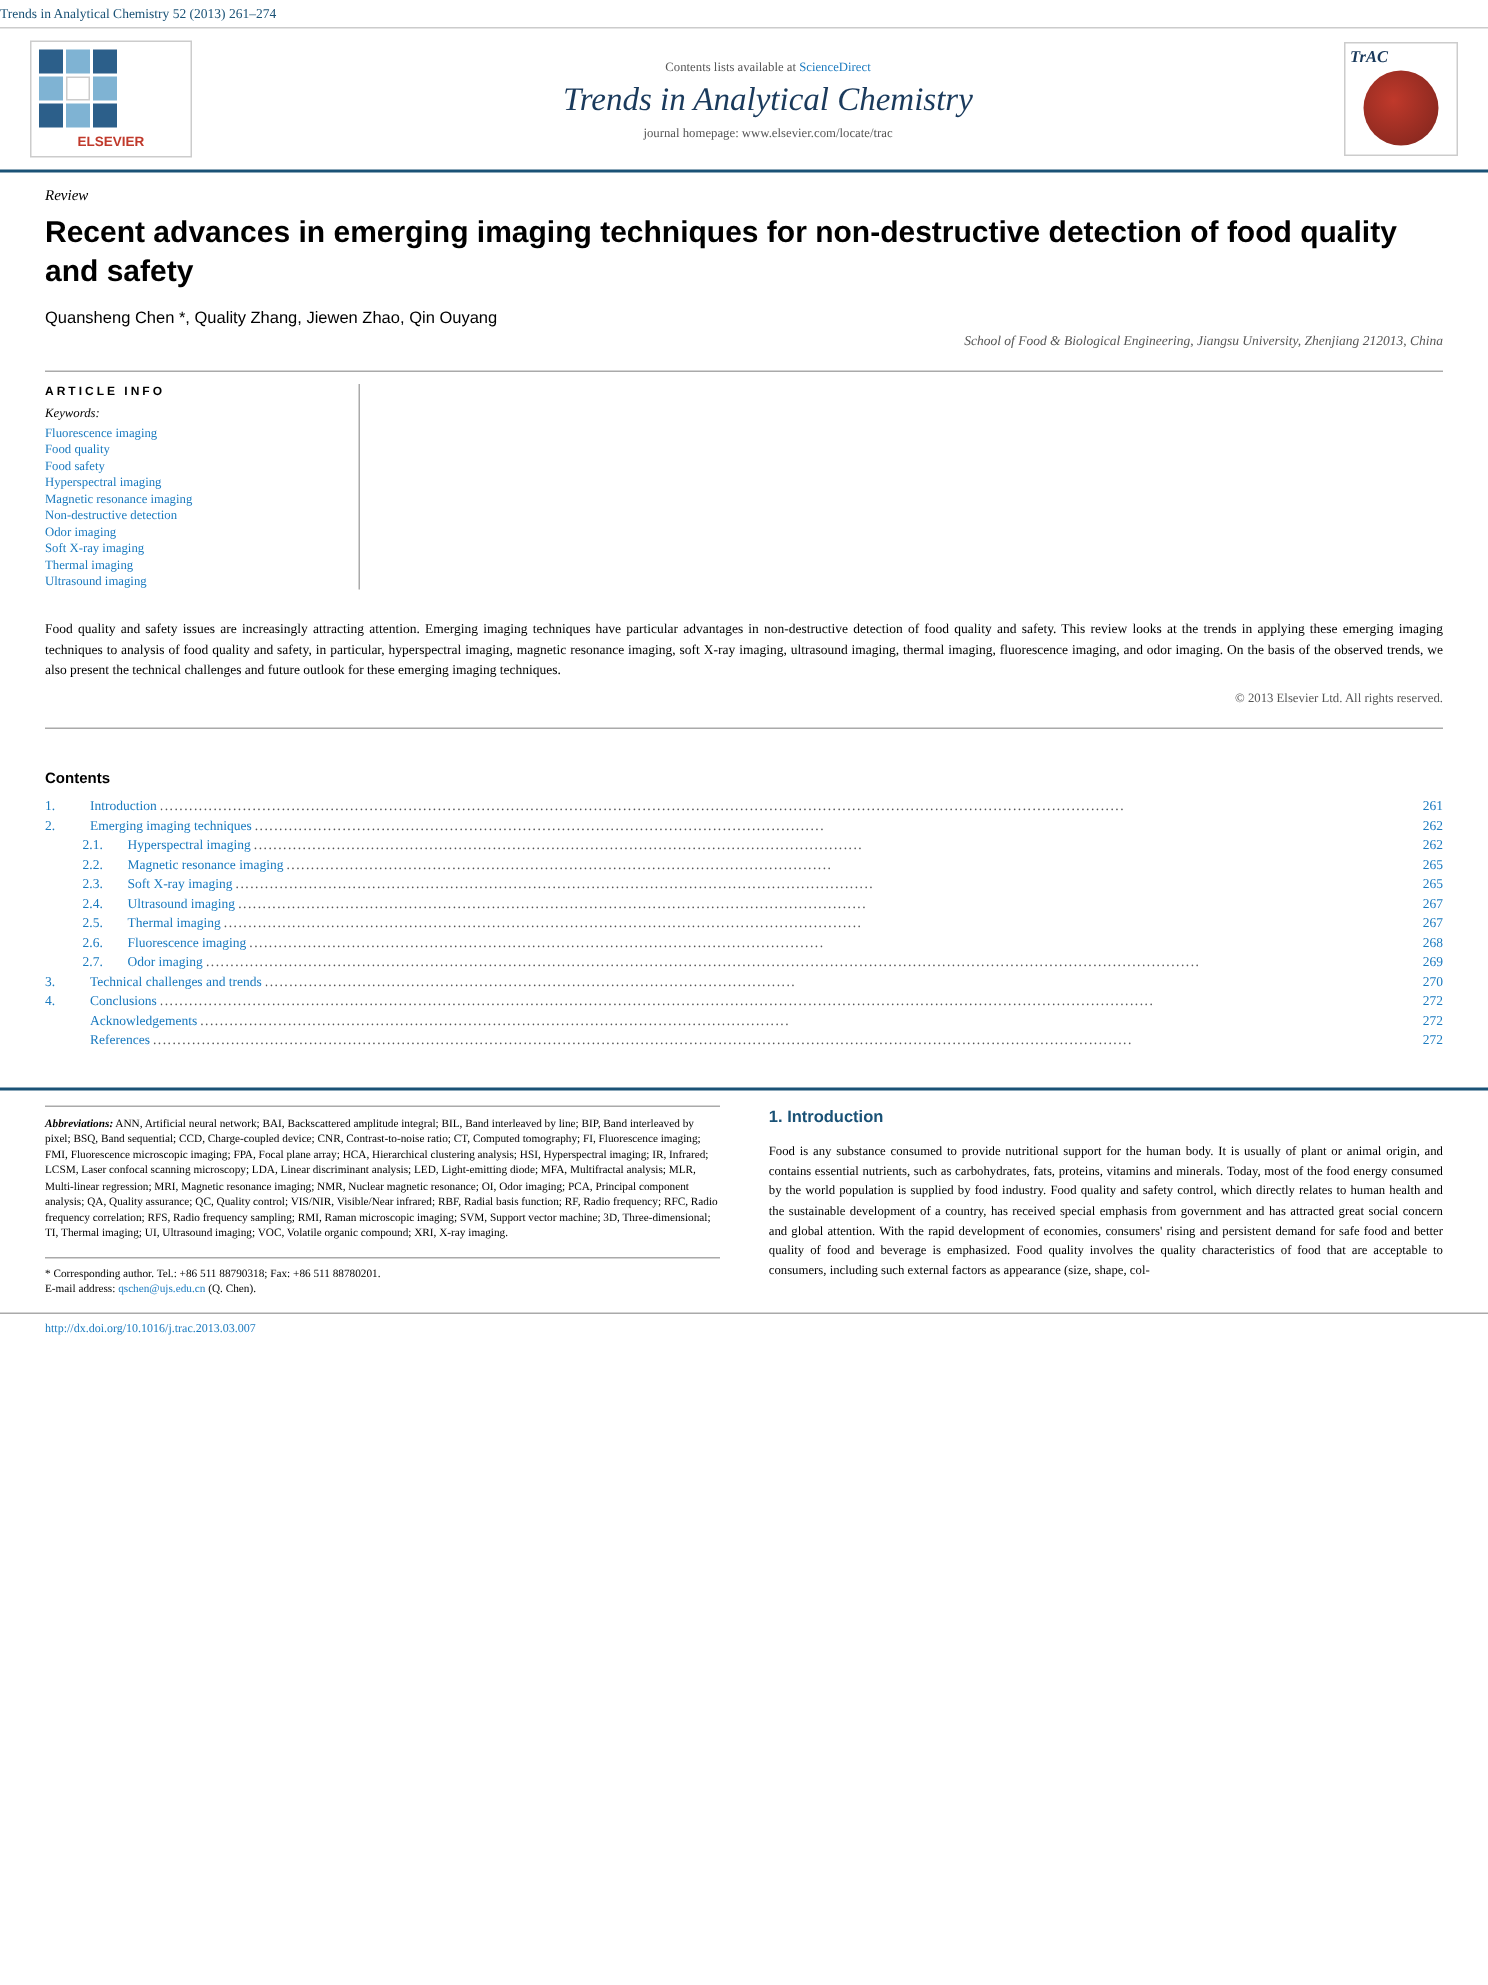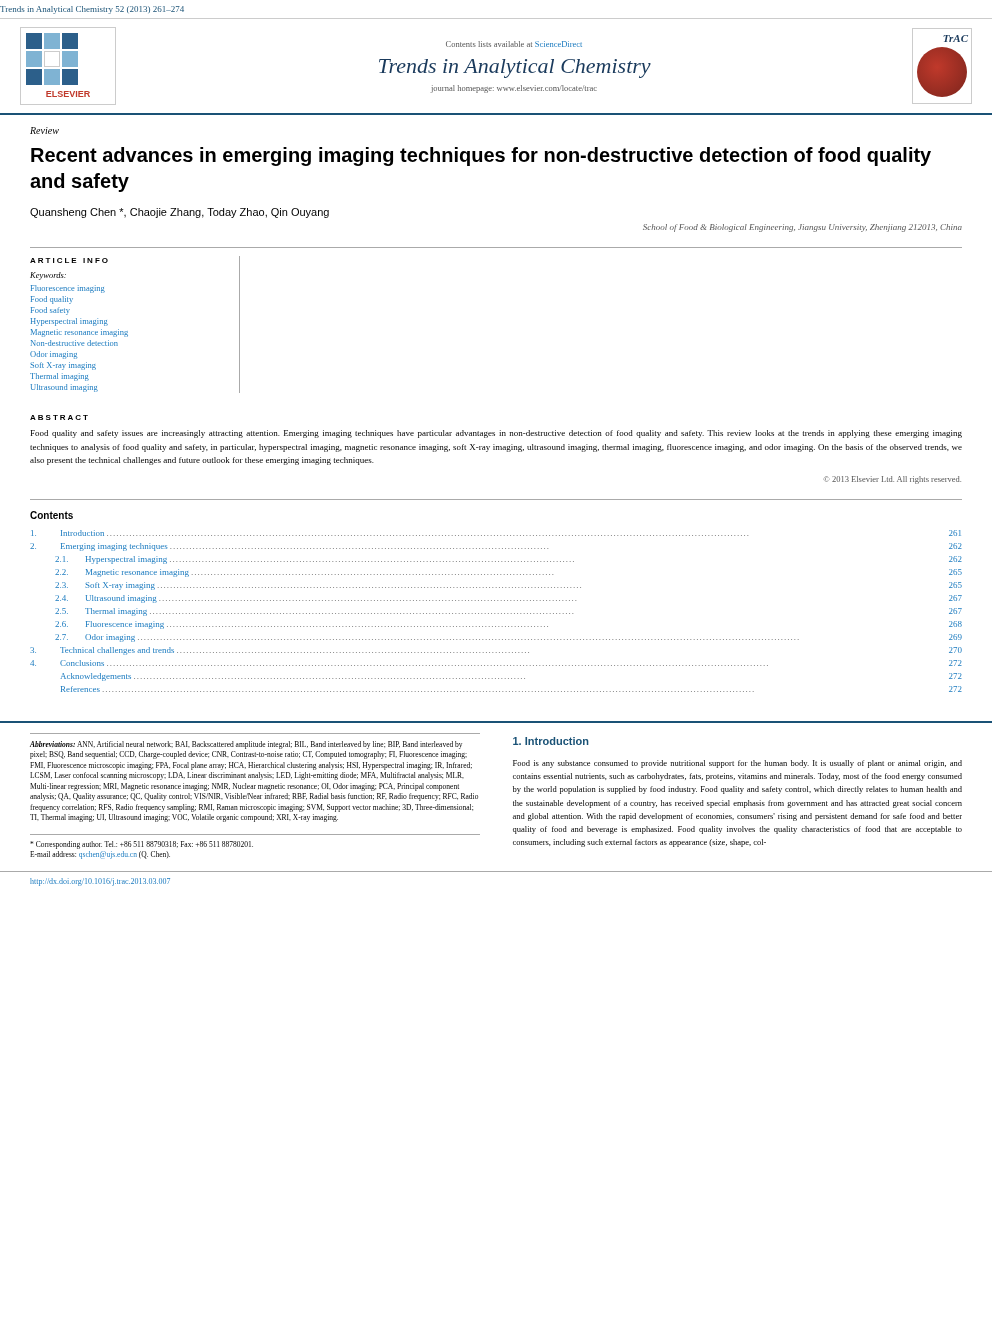--- a/index.html
+++ b/index.html
@@ -29,21 +29,21 @@
 
     
     .journal-header {
       display: flex;
       align-items: center;
       padding: 8px 20px;
       border-bottom: 2px solid #1a5276;
     }
 
     .elsevier-logo {
-      width: 96px;
+      width: 108px;
       flex-shrink: 0;
     }
 
     .elsevier-logo .logo-box {
       border: 1px solid #ccc;
       padding: 5px;
       text-align: center;
       font-size: 8px;
     }
 
@@ -94,24 +94,24 @@
       font-weight: normal;
       margin-bottom: 4px;
     }
 
     .journal-homepage {
       font-size: 8.5px;
       color: #555;
     }
 
     .trac-logo-box {
-      width: 60px;
+      width: 76px;
       flex-shrink: 0;
       border: 1px solid #ccc;
-      text-align: right;
+      text-align: left;
       font-size: 7px;
       padding: 3px;
     }
 
     .trac-title {
       font-size: 11px;
       font-weight: bold;
       color: #1a3a5c;
       font-style: italic;
     }
@@ -233,21 +233,21 @@
 
     .copyright-line {
       font-size: 8.5px;
       text-align: right;
       margin-top: 6px;
       color: #555;
     }
 
     
     .contents-section {
-      margin-top: 10px;
+      margin-top: 28px;
     }
 
     .contents-title {
       font-size: 10px;
       font-weight: bold;
       font-family: Arial, sans-serif;
       margin-bottom: 6px;
     }
 
     .toc-row {
@@ -413,21 +413,21 @@
     </div>
   </div>
 
   <div class="main-content">
 
     <div class="review-label">Review</div>
 
     <div class="article-title">Recent advances in emerging imaging techniques for non-destructive detection of food quality and safety</div>
 
     <div class="authors">
-      <span>Quansheng Chen *, Chaojie Zhang, Today Zhao, Qin Ouyang</span>
+      <span>Quansheng Chen *, Quality Zhang, Jiewen Zhao, Qin Ouyang</span>
     </div>
 
     <div class="affiliation">School of Food &amp; Biological Engineering, Jiangsu University, Zhenjiang 212013, China</div>
 
     <hr class="divider">
 
     <div class="article-info-abstract">
 
       <div class="article-info">
         <div class="section-header">ARTICLE INFO</div>
@@ -438,21 +438,20 @@
         <span class="keyword">Hyperspectral imaging</span>
         <span class="keyword">Magnetic resonance imaging</span>
         <span class="keyword">Non-destructive detection</span>
         <span class="keyword">Odor imaging</span>
         <span class="keyword">Soft X-ray imaging</span>
         <span class="keyword">Thermal imaging</span>
         <span class="keyword">Ultrasound imaging</span>
       </div>
 
       <div class="abstract-section">
-        <div class="section-header">ABSTRACT</div>
         <div class="abstract-text">Food quality and safety issues are increasingly attracting attention. Emerging imaging techniques have particular advantages in non-destructive detection of food quality and safety. This review looks at the trends in applying these emerging imaging techniques to analysis of food quality and safety, in particular, hyperspectral imaging, magnetic resonance imaging, soft X-ray imaging, ultrasound imaging, thermal imaging, fluorescence imaging, and odor imaging. On the basis of the observed trends, we also present the technical challenges and future outlook for these emerging imaging techniques.</div>
         <div class="copyright-line">© 2013 Elsevier Ltd. All rights reserved.</div>
       </div>
     </div>
 
     <hr class="divider">
 
     <div class="contents-section">
       <div class="contents-title">Contents</div>
 

